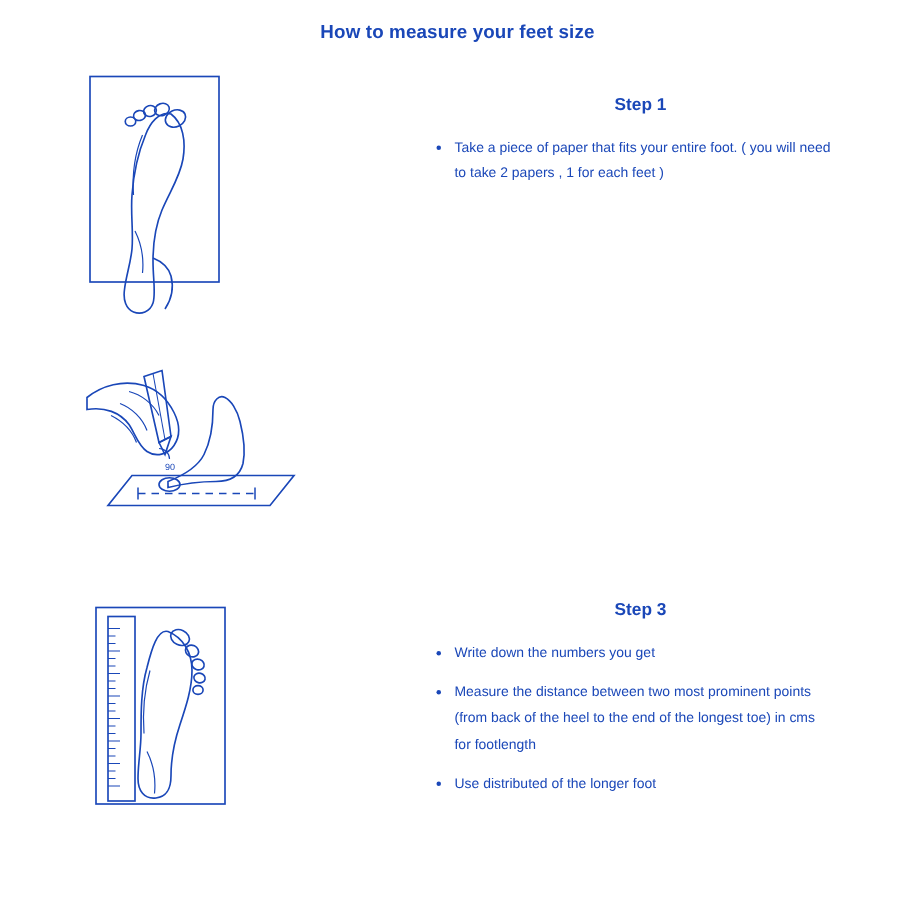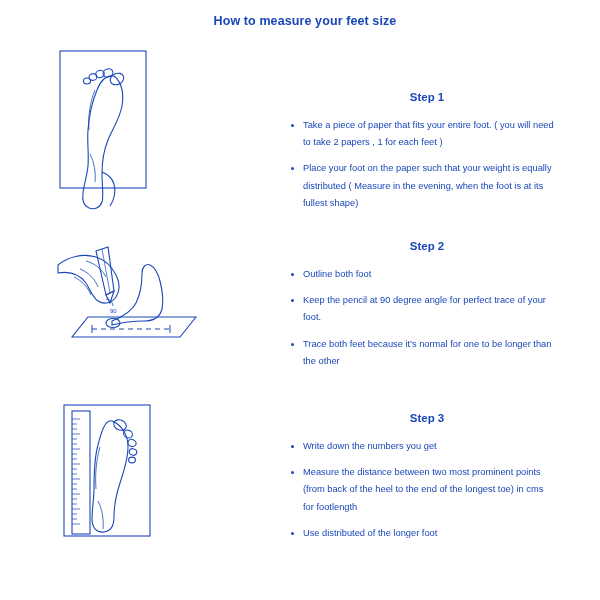--- a/index.html
+++ b/index.html
@@ -19,21 +19,21 @@
     text-align: center;
     font-size: 12.5px;
     font-weight: bold;
     color: #1a47b8;
     padding-top: 14px;
     letter-spacing: 0.1px;
     padding-left: 10px;
   }
   .step-block {
     display: flex;
-    align-items: flex-end;
+    align-items: flex-start;
     width: 580px;
     box-sizing: border-box;
   }
   .illus {
     width: 290px;
     flex: 0 0 290px;
     display: flex;
     justify-content: center;
     align-items: flex-start;
   }
@@ -102,21 +102,20 @@
       <path d="M45 44 C40 56 38 70 39 84" fill="none" stroke="#1a47b8" stroke-width="0.8"></path>
       <path d="M40 108 C44 116 46 126 45 136" fill="none" stroke="#1a47b8" stroke-width="0.8"></path>
 
       <path d="M52 126 C57 128 62 131 64 138 C66 146 64 154 60 160" fill="none" stroke="#1a47b8" stroke-width="1.1"></path>
     </svg>
   </div>
   <div class="copy">
     <div class="step-heading">Step 1</div>
     <ul class="bullets">
       <li>Take a piece of paper that fits your entire foot. ( you will need to take 2 papers , 1 for each feet )</li>
-      <li>Place your foot on the paper such that your weight  is equally distributed ( Measure in the evening, when the foot is at its fullest shape)</li>
     </ul>
   </div>
 </div>
 
 <div class="step-block" id="step-2">
   <div class="illus">
     <svg width="190" height="140" viewBox="0 0 190 140">
 
       <path d="M22 98 L130 98 L146 78 L38 78 Z" fill="none" stroke="#1a47b8" stroke-width="1.1"></path>
 
@@ -133,28 +132,20 @@
       <path d="M30 30 C38 33 45 40 48 48" fill="none" stroke="#1a47b8" stroke-width="0.8"></path>
       <path d="M24 38 C32 42 38 48 41 56" fill="none" stroke="#1a47b8" stroke-width="0.8"></path>
 
       <path d="M46 12 L58 8 L64 52 L56 56 Z" fill="none" stroke="#1a47b8" stroke-width="1.1"></path>
       <line x1="52" y1="10" x2="60" y2="54" stroke="#1a47b8" stroke-width="0.7"></line>
       <path d="M56 56 L60 64 L64 52 Z" fill="none" stroke="#1a47b8" stroke-width="1.1"></path>
 
       <path d="M56 60 a7 7 0 0 1 7 7" fill="none" stroke="#1a47b8" stroke-width="0.8"></path>
       <text x="60" y="74" font-size="6" fill="#1a47b8" font-family="Liberation Sans, sans-serif">90</text>
     </svg>
-  </div>
-  <div class="copy">
-    <div class="step-heading">Step 2</div>
-    <ul class="bullets">
-      <li>Outline both foot</li>
-      <li>Keep the pencil at 90 degree angle for perfect trace of your foot.</li>
-      <li>Trace both feet because it's normal for one to be longer than the other</li>
-    </ul>
   </div>
 </div>
 
 <div class="step-block" id="step-3">
   <div class="illus">
     <svg width="190" height="150" viewBox="0 0 190 150">
       <rect x="14" y="4" width="86" height="131" fill="none" stroke="#1a47b8" stroke-width="1.1"></rect>
 
       <path d="M62 20 C72 24 78 34 78 46 C78 58 74 70 70 82 C66 94 64 106 64 116 C64 124 62 130 54 131 C46 132 42 126 42 118 C42 108 44 98 44 88 C44 74 44 58 48 44 C51 32 55 18 62 20 Z" fill="none" stroke="#1a47b8" stroke-width="1.1"></path>
 

